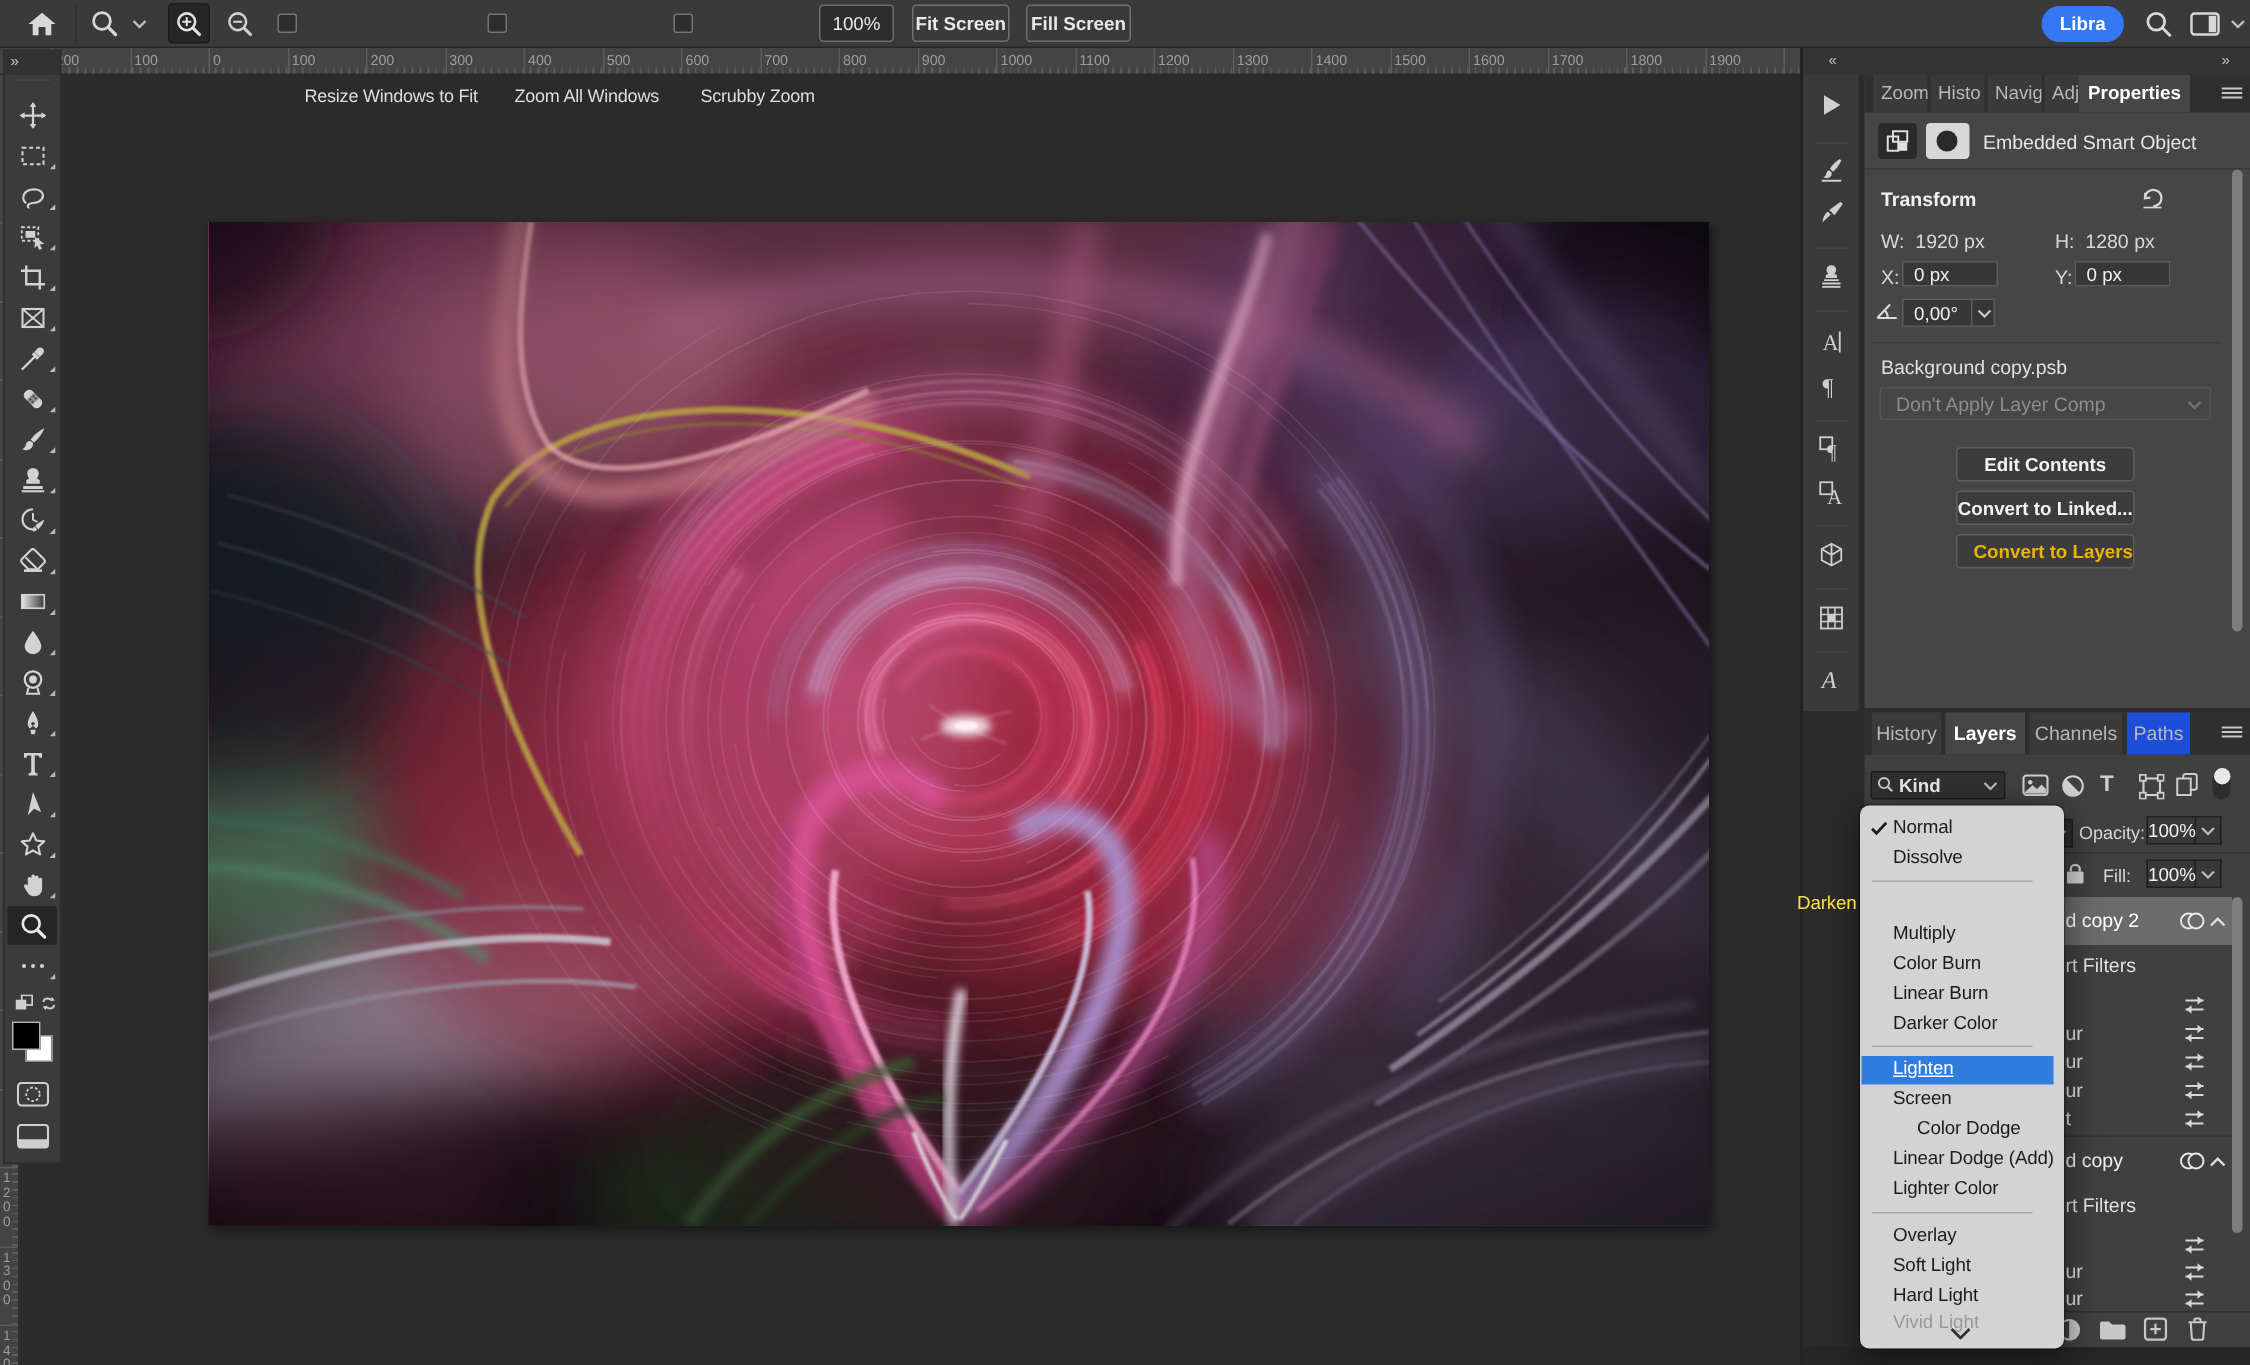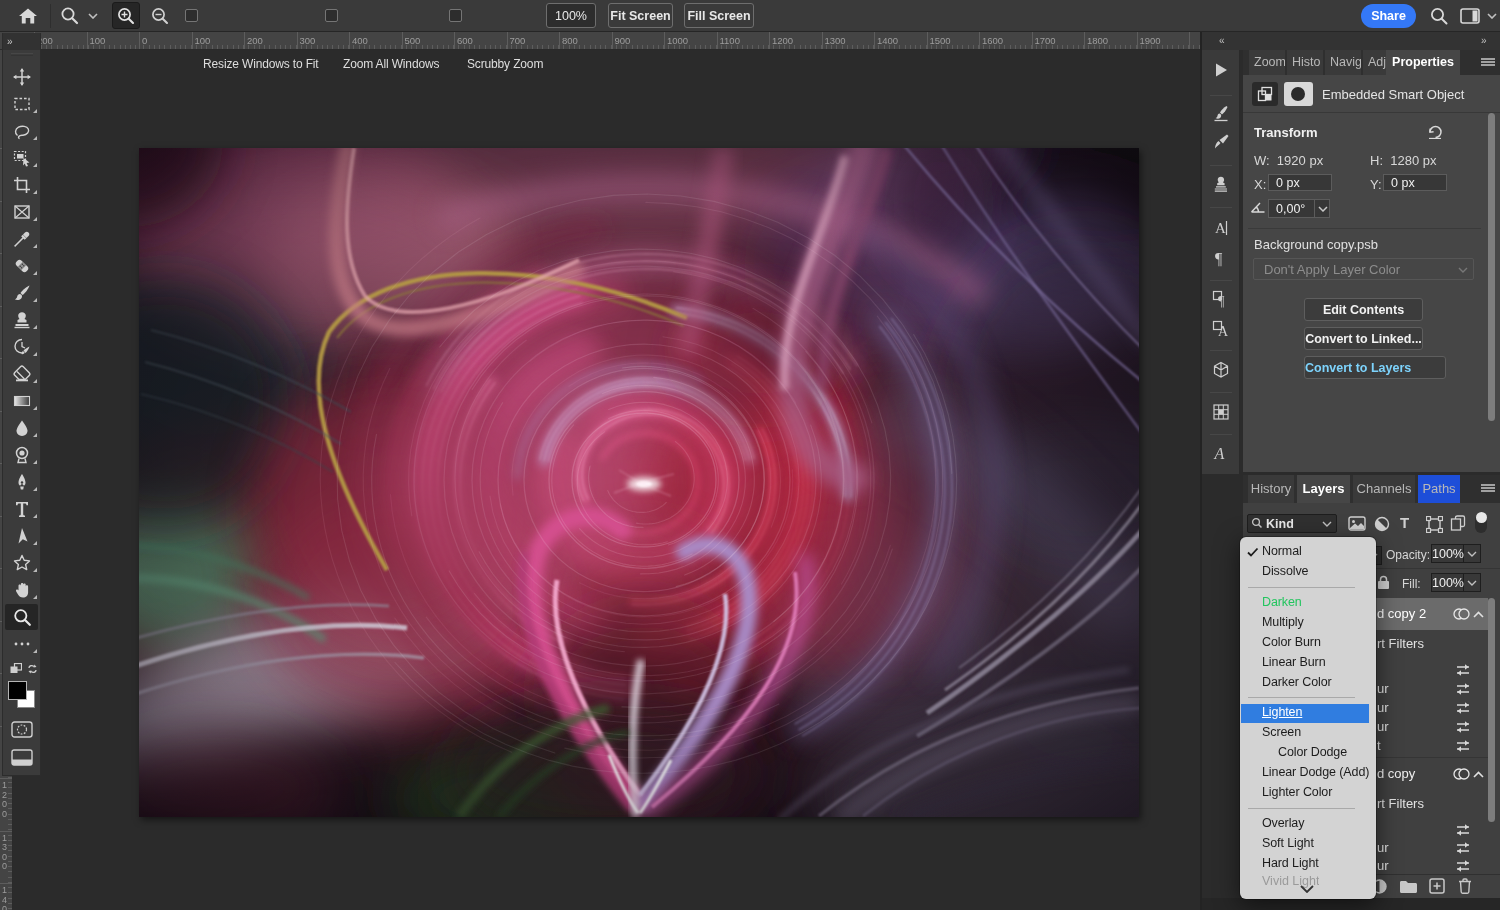--- a/index.html
+++ b/index.html
@@ -242,21 +242,21 @@
     </svg>
     <div class="abs" style="left:185px;top:9px;width:13px;height:13px;background:#2d2d2d;border:1px solid #757575;border-radius:2px;"></div>
     <div class="abs txt" style="left:203px;top:9px;font-size:12px;letter-spacing:-0.15px;color:#dedede;">Resize Windows to Fit</div>
     <div class="abs" style="left:325px;top:9px;width:13px;height:13px;background:#2d2d2d;border:1px solid #757575;border-radius:2px;"></div>
     <div class="abs txt" style="left:343px;top:9px;font-size:12px;letter-spacing:-0.15px;color:#dedede;">Zoom All Windows</div>
     <div class="abs" style="left:449px;top:9px;width:13px;height:13px;background:#2d2d2d;border:1px solid #757575;border-radius:2px;"></div>
     <div class="abs txt" style="left:467px;top:9px;font-size:12px;letter-spacing:-0.15px;color:#dedede;">Scrubby Zoom</div>
     <div class="abs" style="left:546px;top:3px;width:50px;height:25px;background:#2d2d2d;border:1px solid #6e6e6e;border-radius:3px;color:#e8e8e8;font-size:12.5px;text-align:center;line-height:24px;">100%</div>
     <div class="abs" style="left:608px;top:3px;width:65px;height:25px;border:1px solid #6e6e6e;border-radius:3px;color:#e8e8e8;font-size:12.5px;font-weight:bold;text-align:center;line-height:24px;">Fit Screen</div>
     <div class="abs" style="left:684px;top:3px;width:70px;height:25px;border:1px solid #6e6e6e;border-radius:3px;color:#e8e8e8;font-size:12.5px;font-weight:bold;text-align:center;line-height:24px;">Fill Screen</div>
-    <div class="abs" style="left:1361px;top:4px;width:55px;height:24px;background:#3478f6;border-radius:12px;color:#fff;font-size:12.5px;font-weight:bold;text-align:center;line-height:24px;">Share</div>
+    <div class="abs" style="left:1361px;top:4px;width:55px;height:24px;background:#3478f6;border-radius:12px;color:#fff;font-size:12.5px;font-weight:bold;text-align:center;line-height:24px;">Libra</div>
     <svg class="abs" style="left:1430px;top:7px;" width="18" height="18" viewBox="0 0 18 18">
       <circle cx="7.5" cy="7.5" r="5.6" fill="none" stroke="#d8d8d8" stroke-width="1.8"></circle>
       <path d="M11.7 11.7 L16.5 16.5" stroke="#d8d8d8" stroke-width="2" stroke-linecap="round"></path>
     </svg>
     <svg class="abs" style="left:1460px;top:8px;" width="20" height="16" viewBox="0 0 20 16">
       <rect x="1" y="1" width="18" height="14" rx="2" fill="none" stroke="#d8d8d8" stroke-width="1.6"></rect>
       <rect x="12.5" y="2.5" width="5" height="11" fill="#d8d8d8"></rect>
     </svg>
     <svg class="abs" style="left:1487px;top:13px;" width="10" height="6" viewBox="0 0 10 6">
       <path d="M1 1 L5 5 L9 1" stroke="#c0c0c0" stroke-width="1.6" fill="none"></path>
@@ -616,27 +616,27 @@
 <svg class="abs" style="left:1250px;top:200px;" width="16" height="14" viewBox="0 0 16 14">
     <path d="M1.5 12 L10 3 M1.5 12 H14.5 M8.5 12 C8.5 9.5 7.5 7.8 6 6.8" fill="none" stroke="#d8d8d8" stroke-width="1.4"></path>
   </svg>
 <div class="abs" style="left:1268px;top:199px;width:62px;height:19px;background:#373737;border:1px solid #5c5c5c;color:#f0f0f0;font-size:12.5px;line-height:18px;padding-left:7px;">0,00°</div>
 <div class="abs" style="left:1314px;top:199px;width:1px;height:19px;background:#5c5c5c;"></div>
 <svg class="abs" style="left:1318px;top:206px;" width="10" height="6" viewBox="0 0 10 6">
     <path d="M1 1 L5 5 L9 1" stroke="#c8c8c8" stroke-width="1.5" fill="none"></path>
   </svg>
 <div class="abs" style="left:1248px;top:228px;width:233px;height:1px;background:#3a3a3a;"></div>
 <div class="abs" style="left:1254px;top:237px;color:#e0e0e0;font-size:13px;">Background copy.psb</div>
-<div class="abs" style="left:1253px;top:258px;width:221px;height:22px;border:1px solid #565656;border-radius:2px;color:#8d8d8d;font-size:13px;line-height:21px;padding-left:10px;">Don't Apply Layer Color</div>
+<div class="abs" style="left:1253px;top:258px;width:221px;height:22px;border:1px solid #565656;border-radius:2px;color:#8d8d8d;font-size:13px;line-height:21px;padding-left:10px;">Don't Apply Layer Comp</div>
 <svg class="abs" style="left:1458px;top:267px;" width="10" height="6" viewBox="0 0 10 6">
     <path d="M1 1 L5 5 L9 1" stroke="#777" stroke-width="1.4" fill="none"></path>
   </svg>
 <div class="abs" style="left:1304px;top:298px;width:119px;height:23px;background:#3c3c3c;border:1px solid #5e5e5e;border-radius:3px;color:#f2f2f2;font-size:12.5px;font-weight:bold;line-height:22px;text-align:center;white-space:nowrap;">Edit Contents</div>
 <div class="abs" style="left:1304px;top:327px;width:119px;height:23px;background:#3c3c3c;border:1px solid #5e5e5e;border-radius:3px;color:#f2f2f2;font-size:12.5px;font-weight:bold;line-height:22px;text-align:center;white-space:nowrap;">Convert to Linked...</div>
-<div class="abs" style="left:1304px;top:356px;width:142px;height:23px;background:#3c3c3c;border:1px solid #5e5e5e;border-radius:3px;color:#7dd3fc;font-size:12.5px;font-weight:bold;line-height:22px;text-align:left;white-space:nowrap;">Convert to Layers</div>
+<div class="abs" style="left:1304px;top:356px;width:119px;height:23px;background:#3c3c3c;border:1px solid #5e5e5e;border-radius:3px;color:#eab308;font-size:12.5px;font-weight:bold;line-height:22px;text-align:right;white-space:nowrap;">Convert to Layers</div>
 <div class="abs" style="left:1488px;top:113px;width:7px;height:308px;background:#7d7d7d;border-radius:4px;"></div>
 <div class="abs" style="left:1243px;top:475px;width:257px;height:423px;background:#404040;"></div>
 <div class="abs" style="left:1243px;top:475px;width:257px;height:28px;background:#2f2f2f;"></div>
 <div class="abs" style="left:1248px;top:475px;width:46px;height:28px;background:#3a3a3a;color:#b8b8b8;font-size:13px;line-height:28px;text-align:center;">History</div>
 <div class="abs" style="left:1297px;top:475px;width:53px;height:28px;background:#464646;color:#ffffff;font-size:13px;font-weight:bold;line-height:28px;text-align:center;">Layers</div>
 <div class="abs" style="left:1353px;top:475px;width:62px;height:28px;background:#3a3a3a;color:#b8b8b8;font-size:13px;line-height:28px;text-align:center;">Channels</div>
 <div class="abs" style="left:1418px;top:475px;width:42px;height:28px;background:#1d4ed8;color:#b8b8b8;font-size:13px;line-height:28px;text-align:center;">Paths</div>
 <svg class="abs" style="left:1481px;top:484px;" width="14" height="10" viewBox="0 0 14 10">
     <path d="M0 1 H14 M0 4 H14 M0 7 H14" stroke="#c8c8c8" stroke-width="1.4"></path>
   </svg>
@@ -776,21 +776,21 @@
     <path d="M1 3.5 H13 M5 3.5 V2 C5 1.4 5.4 1 6 1 H8 C8.6 1 9 1.4 9 2 V3.5 M2.5 3.5 L3.2 14 C3.3 14.8 3.8 15.2 4.5 15.2 H9.5 C10.2 15.2 10.7 14.8 10.8 14 L11.5 3.5" fill="none" stroke="#c8c8c8" stroke-width="1.4"></path>
   </svg>
 <div class="abs" style="left:1202px;top:898px;width:298px;height:12px;background:#262626;"></div>
 <div class="abs" style="left:1240px;top:537px;width:136px;height:362px;background:#d3d3d3;border-radius:6px;box-shadow:0 6px 24px rgba(0,0,0,.55),0 0 0 1px rgba(0,0,0,.25);"></div>
 <div class="abs" style="left:1262px;top:544px;color:#1c1c1c;font-size:12.5px;letter-spacing:-0.1px;">Normal</div>
 <svg class="abs" style="left:1247px;top:547px;" width="12" height="10" viewBox="0 0 12 10">
     <path d="M1 5.5 L4 8.5 L10.5 1.5" fill="none" stroke="#1c1c1c" stroke-width="1.8"></path>
   </svg>
 <div class="abs" style="left:1262px;top:564px;color:#1c1c1c;font-size:12.5px;letter-spacing:-0.1px;">Dissolve</div>
 <div class="abs" style="left:1248px;top:587px;width:107px;height:1px;background:#a9a9a9;"></div>
-<div class="abs" style="left:1262px;top:595px;color:#22c55e;font-size:12.5px;letter-spacing:-0.1px;">Darken</div>
+<div class="abs" style="left:1198px;top:595px;color:#fde047;font-size:12.5px;letter-spacing:-0.1px;">Darken</div>
 <div class="abs" style="left:1262px;top:615px;color:#1c1c1c;font-size:12.5px;letter-spacing:-0.1px;">Multiply</div>
 <div class="abs" style="left:1262px;top:635px;color:#1c1c1c;font-size:12.5px;letter-spacing:-0.1px;">Color Burn</div>
 <div class="abs" style="left:1262px;top:655px;color:#1c1c1c;font-size:12.5px;letter-spacing:-0.1px;">Linear Burn</div>
 <div class="abs" style="left:1262px;top:675px;color:#1c1c1c;font-size:12.5px;letter-spacing:-0.1px;">Darker Color</div>
 <div class="abs" style="left:1248px;top:697px;width:107px;height:1px;background:#a9a9a9;"></div>
 <div class="abs" style="left:1241px;top:704px;width:128px;height:19px;background:#307de0;"></div>
 <div class="abs" style="left:1262px;top:705px;color:#ffffff;font-size:12.5px;letter-spacing:-0.1px;text-decoration:underline;">Lighten</div>
 <div class="abs" style="left:1262px;top:725px;color:#1c1c1c;font-size:12.5px;letter-spacing:-0.1px;">Screen</div>
 <div class="abs" style="left:1262px;top:745px;color:#1c1c1c;font-size:12.5px;letter-spacing:-0.1px;margin-left:16px;">Color Dodge</div>
 <div class="abs" style="left:1262px;top:765px;color:#1c1c1c;font-size:12.5px;letter-spacing:-0.1px;">Linear Dodge (Add)</div>

